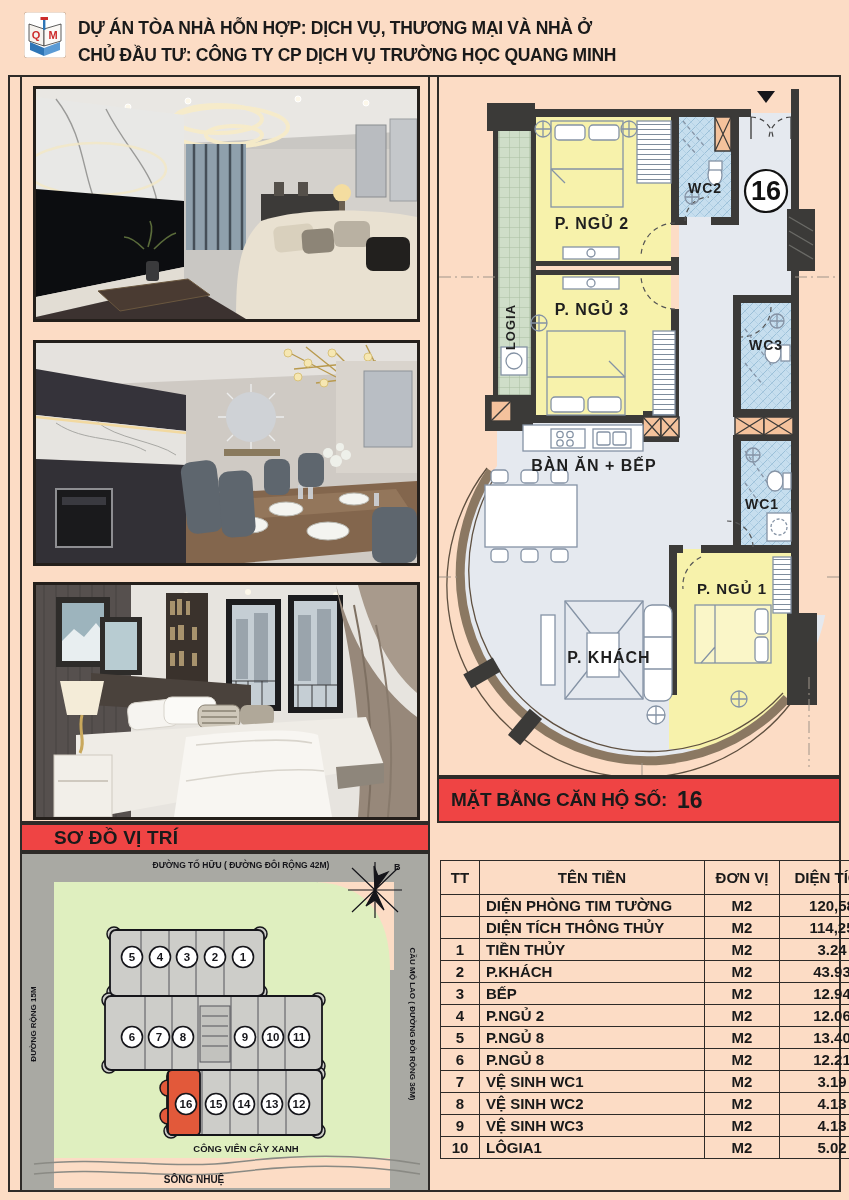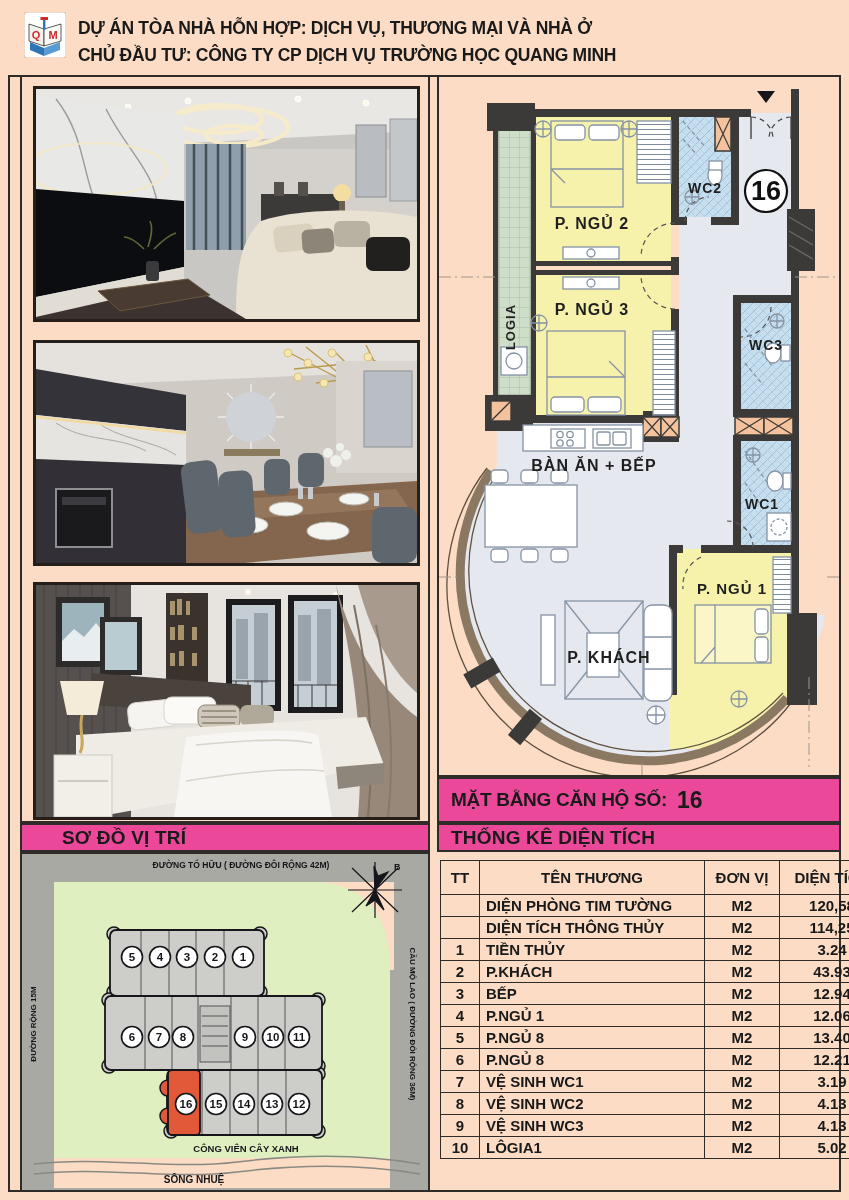--- a/index.html
+++ b/index.html
@@ -8,21 +8,21 @@
   .abs{position:absolute;box-sizing:border-box;}
   .panel{border:2px solid #2e2b28;}
   
   .hdr-line{font-weight:bold;letter-spacing:-0.3px;white-space:nowrap;}
   .hdr1{font-size:17.5px;}
   .hdr2{font-size:17.5px;}
   
   .photo{border:3px solid #241f1b;background:#888;}
   .photo svg{display:block;}
   
-  .bar{display:flex;align-items:center;background:#ec4899;}
+  .bar{display:flex;align-items:center;background:#ef4444;}
   .cap-label{font-size:19px;font-weight:bold;letter-spacing:-0.3px;}
   .cap-unit{font-size:23px;font-weight:bold;margin-left:10px;}
   .cap-floors{font-size:19px;font-weight:bold;margin-left:52px;letter-spacing:-0.3px;}
   .sec-title{font-size:19px;font-weight:bold;letter-spacing:0.2px;}
   
   table.stat{border-collapse:collapse;width:392px;table-layout:fixed;}
   table.stat th,table.stat td{border:1.6px solid #2e2b28;font-weight:bold;
       font-size:15px;padding:0 6px;overflow:hidden;white-space:nowrap;}
   table.stat th{height:33px;text-align:center;}
   table.stat td{height:21px;}
@@ -452,24 +452,21 @@
       </g>
     </svg>
   </div>
 
   <div class="abs panel bar" style="left:437px;top:777px;width:404px;height:46px;">
     <span class="cap-label" style="margin-left:12px;">MẶT BẰNG CĂN HỘ SỐ:</span>
     <span class="cap-unit">16</span>
   </div>
 
   <div class="abs panel bar" style="left:20px;top:823px;width:410px;height:29px;">
-    <span class="sec-title" style="margin-left:40px;">SƠ ĐỒ VỊ TRÍ</span>
-  </div>
-  <div class="abs panel bar" style="left:437px;top:823px;width:404px;height:29px;">
-    <span class="sec-title" style="margin-left:12px;">THỐNG KÊ DIỆN TÍCH</span>
+    <span class="sec-title" style="margin-left:32px;">SƠ ĐỒ VỊ TRÍ</span>
   </div>
 
   <div class="abs panel" style="left:20px;top:852px;width:410px;height:340px;">
     <svg width="406" height="336" viewBox="0 0 406 336">
       <rect width="406" height="336" fill="#a9a9a3"></rect>
       <rect x="296" y="28" width="76" height="88" fill="#fcdcc5"></rect>
       <path d="M32,28 L294,28 Q368,32 368,116 L368,304 L32,304 Z" fill="#dfefbf"></path>
       <rect x="32" y="304" width="336" height="30" fill="#fcdcc5"></rect>
       <path d="M12,310 C80,302 150,316 215,308 S340,300 398,310" fill="none" stroke="#8a8a84" stroke-width="1.5"></path>
       <path d="M12,320 C80,312 150,326 215,318 S340,310 398,320" fill="none" stroke="#8a8a84" stroke-width="1.5"></path>
@@ -555,21 +552,21 @@
       <text x="224" y="298" text-anchor="middle" font-size="9.5" font-weight="bold" fill="#15151a">CÔNG VIÊN CÂY XANH</text>
       <text x="172" y="329" text-anchor="middle" font-size="10" font-weight="bold" fill="#15151a">SÔNG NHUỆ</text>
     </svg>
   </div>
 
   <div class="abs" style="left:440px;top:860px;width:392px;">
     <table class="stat">
       <thead>
         <tr>
           <th class="c" style="width:26px;">TT</th>
-          <th class="c" style="width:212px;">TÊN THƯƠNG</th>
+          <th class="c" style="width:212px;">TÊN TIỀN</th>
           <th class="c" style="width:62px;">ĐƠN VỊ</th>
           <th class="c" style="width:92px;">DIỆN TÍCH</th>
         </tr>
       </thead>
       <tbody>
           <tr>
             <td class="c"></td>
             <td class="l">DIỆN PHÒNG TIM TƯỜNG</td>
             <td class="c">M2</td>
             <td class="c">120,58</td>
@@ -593,21 +590,21 @@
             <td class="c">43.93</td>
           </tr>
           <tr>
             <td class="c">3</td>
             <td class="l">BẾP</td>
             <td class="c">M2</td>
             <td class="c">12.94</td>
           </tr>
           <tr>
             <td class="c">4</td>
-            <td class="l">P.NGỦ 1</td>
+            <td class="l">P.NGỦ 2</td>
             <td class="c">M2</td>
             <td class="c">12.06</td>
           </tr>
           <tr>
             <td class="c">5</td>
             <td class="l">P.NGỦ 8</td>
             <td class="c">M2</td>
             <td class="c">13.40</td>
           </tr>
           <tr>

